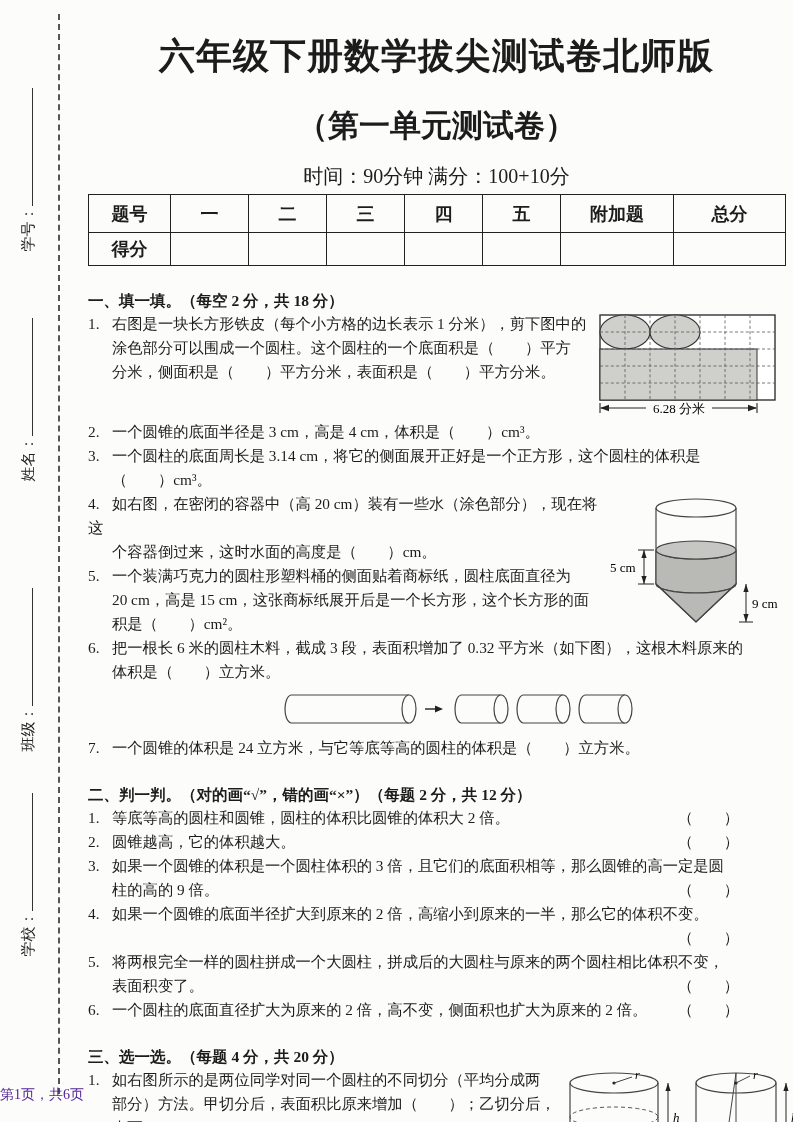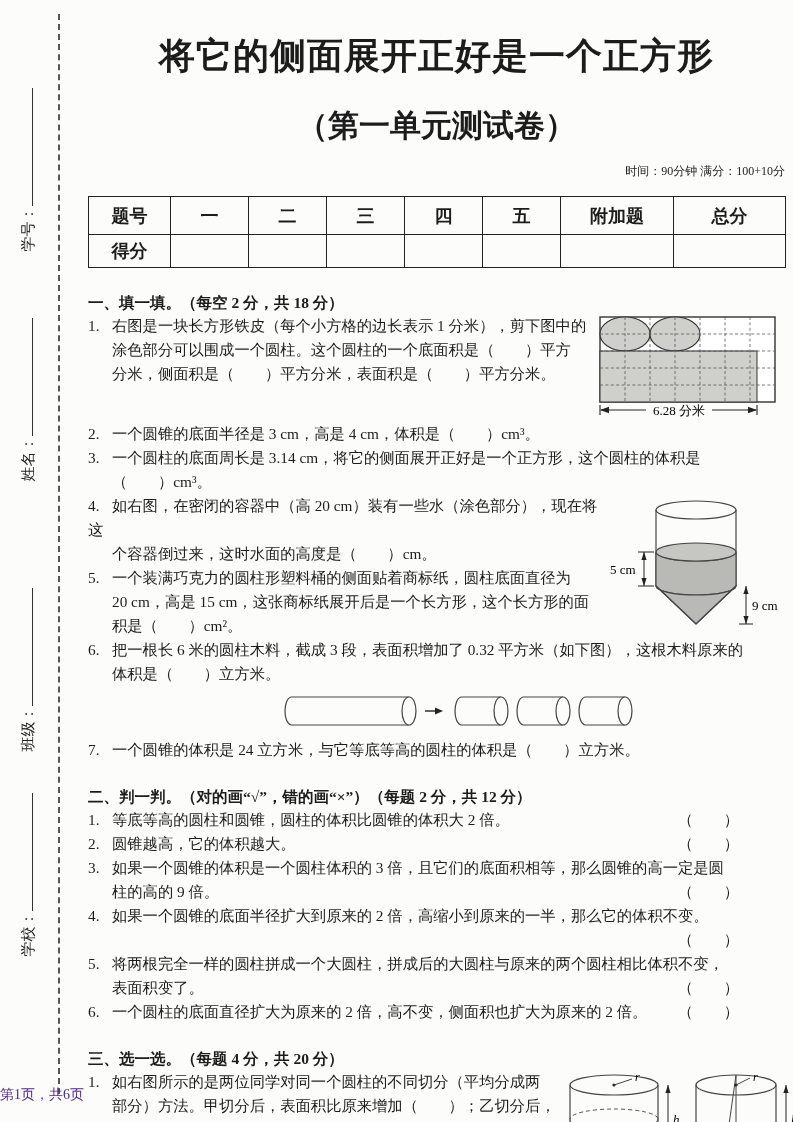--- a/index.html
+++ b/index.html
@@ -14,21 +14,21 @@
   .side-field {
     position:absolute; left:-80px; width:220px; height:22px;
     transform:rotate(-90deg); font-size:15px; color:#222;
     white-space:nowrap; text-align:center;
   }
   .side-field .ul { display:inline-block; width:118px; border-bottom:1.6px solid #333; height:14px; }
   
   .content { position:absolute; left:88px; top:18px; width:697px; }
   .title { font-size:36px; font-weight:900; text-align:center; letter-spacing:1px; margin-top:14px; }
   .subtitle { font-size:31px; font-weight:900; text-align:center; margin-top:24px; }
-  .meta { text-align:right; font-size:12px; margin-top:16px; margin-bottom:16px; }
+  .meta { text-align:center; font-size:20px; margin-top:16px; margin-bottom:4px; }
   
   table.score { width:100%; border-collapse:collapse; table-layout:fixed; }
   table.score td {
     border:1.6px solid #222; text-align:center; font-size:18px; font-weight:700;
     height:38px; padding:0 2px;
   }
   table.score tr.r2 td { height:33px; }
   
   .sec-title { font-size:15.5px; font-weight:700; margin-top:24px; line-height:22px; }
   .q, .qc { font-size:15.3px; line-height:24px; }
@@ -64,21 +64,21 @@
   </div>
   <div class="side-field" style="top:659px">
     <span>班级：</span><span class="ul"></span>
   </div>
   <div class="side-field" style="top:864px">
     <span>学校：</span><span class="ul"></span>
   </div>
 
   <div class="content">
 
-    <div class="title">将它的侧面展开正好是一个正方形</div>
+    <div class="title">六年级下册数学拔尖测试卷北师版</div>
     <div class="subtitle">（第一单元测试卷）</div>
     <div class="meta">时间：90分钟  满分：100+10分</div>
 
     <table class="score">
       <colgroup>
         <col style="width:82px">
           <col style="width:78px">
           <col style="width:78px">
           <col style="width:78px">
         <col style="width:78px">

